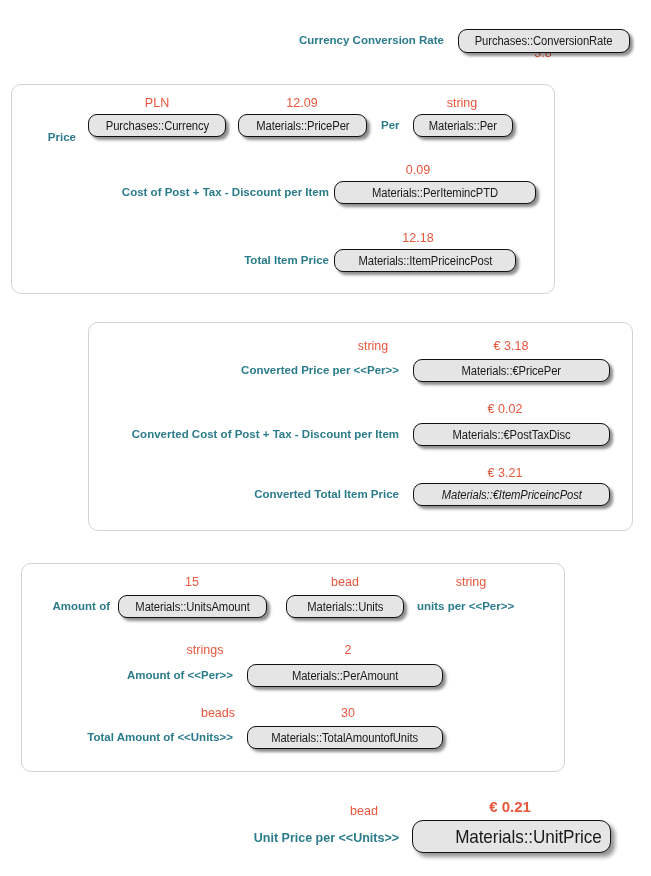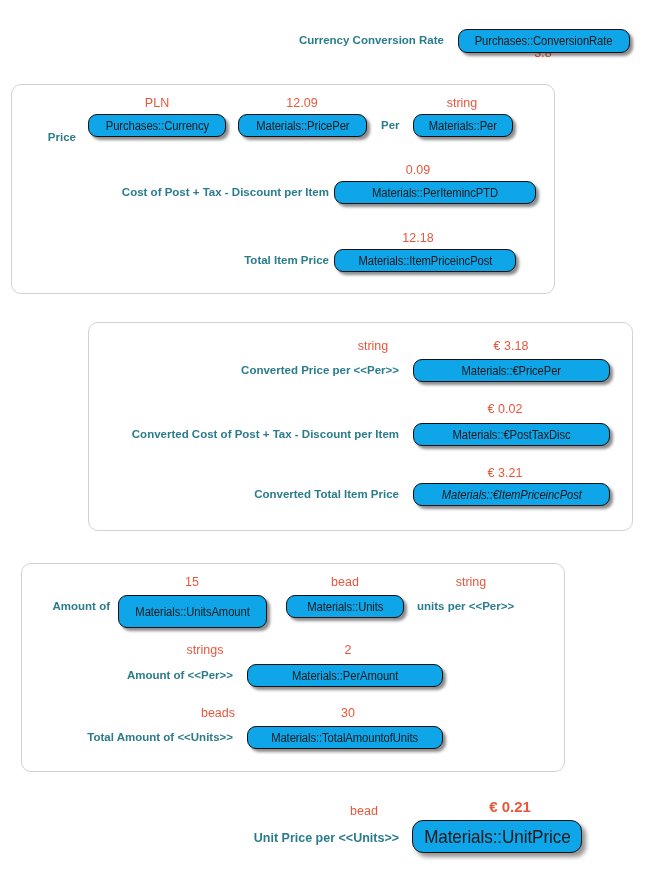--- a/index.html
+++ b/index.html
@@ -58,21 +58,21 @@
     text-align: left;
   }
   .label.big {
     font-size: 12.5px;
   }
 
   
   .field {
     position: absolute;
     box-sizing: border-box;
-    background: #0ea5e9;
+    background: #e5e5e5;
     border: 1.3px solid #111111;
     border-radius: 9px;
     color: #1a1a1a;
     font-size: 12.5px;
     font-family: "Liberation Sans", sans-serif;
     display: flex;
     align-items: center;
     justify-content: center;
     white-space: nowrap;
     letter-spacing: -0.1px;
@@ -152,21 +152,21 @@
     <span>Materials::€ItemPriceincPost</span>
   </div>
 
 <div class="group-box" style="left:21px; top:563px; width:544px; height:209px;"></div>
 
 <div class="annot" style="left:192px; top:575px;">15</div>
 <div class="annot" style="left:345px; top:575px;">bead</div>
 <div class="annot" style="left:471px; top:575px;">string</div>
 
 <div class="label right" style="left:110px; top:599px;">Amount of</div>
-<div class="field" style="left:118px; top:595px; width:149px; height:33px;">
+<div class="field" style="left:118px; top:595px; width:149px; height:23px;">
     <span>Materials::UnitsAmount</span>
   </div>
 
 <div class="field" style="left:286px; top:595px; width:118px; height:23px;">
     <span>Materials::Units</span>
   </div>
 
 <div class="label left" style="left:417px; top:599px;">units per &lt;&lt;Per&gt;&gt;</div>
 
 <div class="annot" style="left:205px; top:643px;">strings</div>
@@ -179,15 +179,15 @@
 <div class="annot" style="left:197px; top:706px;padding-left:42px;">beads</div>
 <div class="annot" style="left:348px; top:706px;text-align:center;">30</div>
 <div class="label right" style="left:233px; top:730px;">Total Amount of &lt;&lt;Units&gt;&gt;</div>
 <div class="field" style="left:247px; top:726px; width:196px; height:23px;">
     <span>Materials::TotalAmountofUnits</span>
   </div>
 
 <div class="annot" style="left:364px; top:804px;">bead</div>
 <div class="annot big" style="left:510px; top:800px;">€ 0.21</div>
 <div class="label right big" style="left:399px; top:831px;">Unit Price per &lt;&lt;Units&gt;&gt;</div>
-<div class="field final" style="left:412px; top:820px; width:170px; height:33px;">
+<div class="field final" style="left:412px; top:820px; width:199px; height:33px;justify-content:flex-end;">
     <span>Materials::UnitPrice</span>
   </div>
 
 </body></html>

